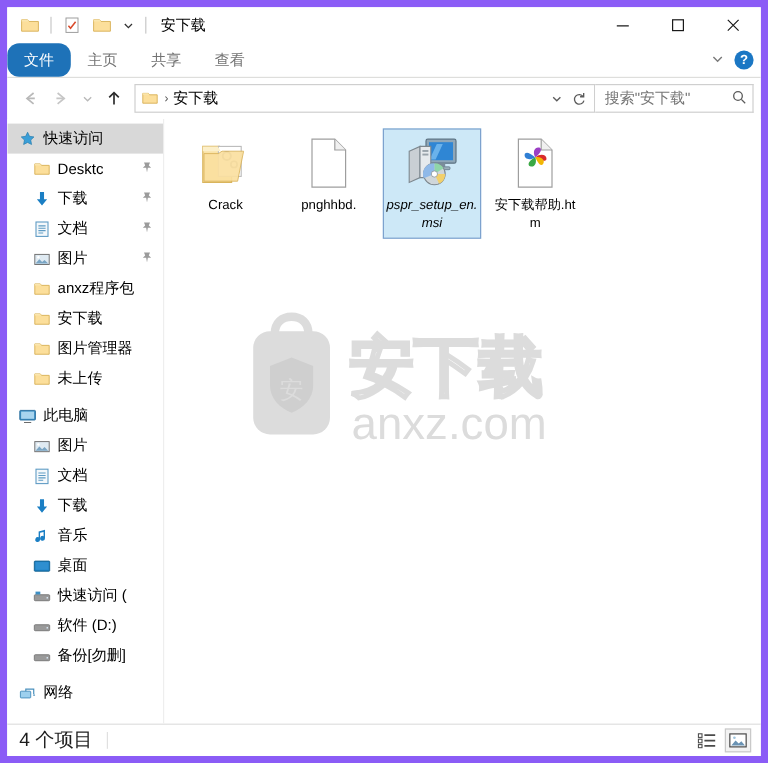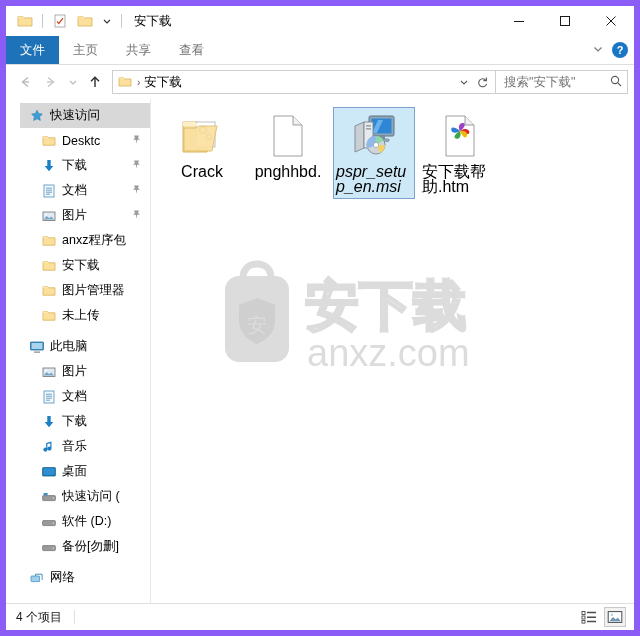--- a/index.html
+++ b/index.html
@@ -95,20 +95,21 @@
     padding: 0 14px;
     display: flex;
     align-items: center;
     font-size: 12.5px;
     color: #737373;
     white-space: nowrap;
   }
   .tab.file {
     background: #1e72b8;
     color: #ffffff;
+    border-radius: 10px;
   }
   .ribbon-right {
     position: absolute;
     right: 6px;
     top: 0;
     height: 28px;
     display: flex;
     align-items: center;
     gap: 8px;
   }
@@ -199,21 +200,20 @@
     background: #ffffff;
   }
   .sidebar {
     width: 130px;
     min-width: 130px;
     background: #ffffff;
     border-right: 1px solid #eaeaea;
     overflow: hidden;
     padding-top: 4px;
     position: relative;
-    padding-left: 14px;
   }
   .nav-row {
     height: 25px;
     display: flex;
     align-items: center;
     padding-left: 8px;
     white-space: nowrap;
     overflow: hidden;
     position: relative;
   }
@@ -274,23 +274,23 @@
   }
   .file-icon {
     width: 48px;
     height: 48px;
     display: flex;
     align-items: center;
     justify-content: center;
     margin-bottom: 4px;
   }
   .file-name {
-    font-size: 16px;
+    font-size: 11px;
     color: #000;
-    text-align: left;
+    text-align: center;
     line-height: 15px;
     word-break: break-all;
     max-width: 76px;
   }
 
   
   .watermark {
     position: absolute;
     left: 46px;
     top: 155px;
@@ -303,21 +303,21 @@
     height: 26px;
     min-height: 26px;
     border-top: 1px solid #dfdfdf;
     background: #ffffff;
     display: flex;
     align-items: center;
     padding: 0 6px 0 10px;
     position: relative;
   }
   .status-count {
-    font-size: 12px;
+    font-size: 16px;
     color: #1c1c1c;
   }
   .status-sep {
     width: 1px;
     height: 14px;
     background: #e0e0e0;
     margin-left: 12px;
   }
   .view-toggles {
     position: absolute;

